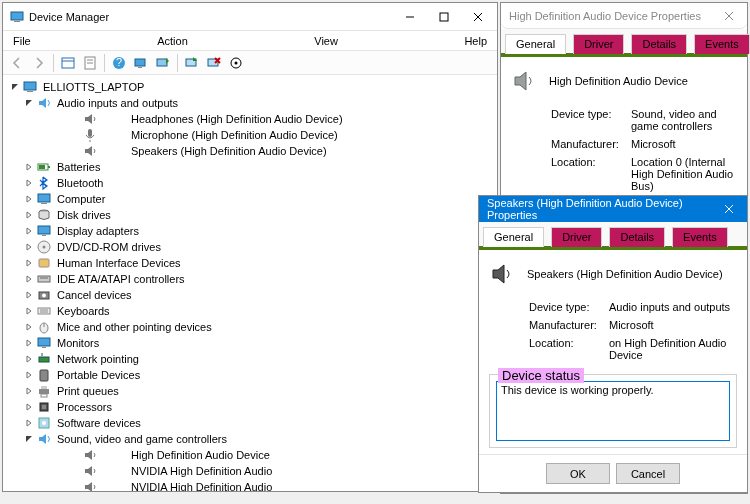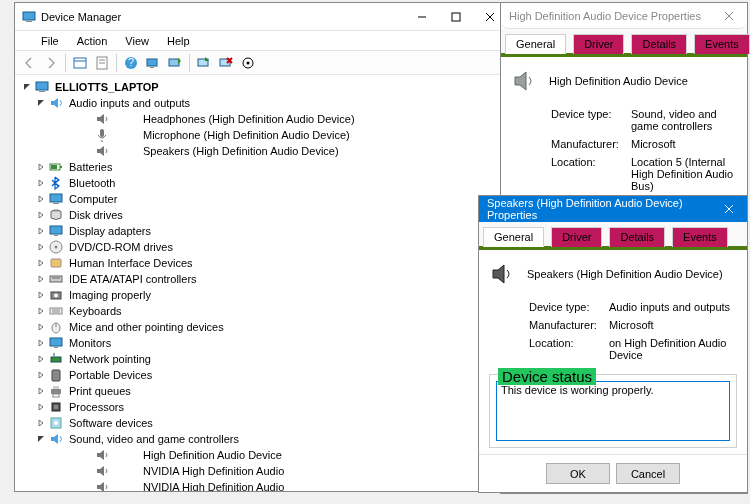--- a/index.html
+++ b/index.html
@@ -1,41 +1,41 @@
 <!DOCTYPE html>
 <html><head>
 <meta charset="utf-8">
 <style>
 * { box-sizing: border-box; margin: 0; padding: 0; font-family: "Segoe UI", Tahoma, sans-serif; font-size: 11px; color: #000; }
 body { background: #f0f0f0; width: 750px; height: 504px; overflow: hidden; position: relative; }
 
-.dm-window { position: absolute; left: 14px; top: 2px; width: 496px; height: 490px; background: #fff; border: 1px solid #888; display: flex; flex-direction: column; }
+.dm-window { position: absolute; left: 2px; top: 2px; width: 496px; height: 490px; background: #fff; border: 1px solid #888; display: flex; flex-direction: column; }
 .titlebar { height: 28px; background: #fff; border-bottom: 1px solid #e4e4e4; display: flex; align-items: center; padding: 0 2px 0 6px; }
 .titlebar .title { flex: 1; font-size: 11px; }
 .titlebar .tico { width: 16px; height: 16px; margin-right: 4px; display:inline-flex; }
 .win-btns { display: flex; }
 .win-btn { width: 34px; height: 28px; display: flex; align-items: center; justify-content: center; }
 .win-btn svg { width: 10px; height: 10px; }
 
-.menubar { height: 20px; display: flex; align-items: center; padding: 0 20px; border-bottom: 1px solid #e4e4e4; gap: 6px; }
+.menubar { height: 20px; display: flex; align-items: center; padding: 0 4px; border-bottom: 1px solid #e4e4e4; gap: 6px; justify-content: space-between; }
 .menuitem { padding: 2px 6px; }
 
 .toolbar { height: 24px; display: flex; align-items: center; padding: 0 4px; gap: 2px; border-bottom: 1px solid #e4e4e4; background: #fcfcfc; }
 .tool { width: 20px; height: 20px; display:flex; align-items:center; justify-content:center; }
 .tool svg { width:16px; height:16px; }
 .tool.disabled { opacity: .35; }
 .sep { width:1px; height:18px; background:#d0d0d0; margin:0 2px; }
 
 .tree { flex: 1; overflow: auto; padding: 4px 2px; background: #fff; }
 .node { display: flex; align-items: center; height: 16px; white-space: nowrap; }
 .tw { width: 12px; height: 12px; display:inline-flex; align-items:center; justify-content:center; margin-right: 1px; color:#5a5a5a; cursor:pointer; }
 .tw svg { width:8px; height:8px; }
 .ico { width: 16px; height: 16px; margin-right: 3px; display:inline-flex; align-items:center; justify-content:center; }
 .lbl { padding: 0 2px; }
-.d0 { padding-left: 4px; font-weight: bold; }
+.d0 { padding-left: 4px; }
 .d1 { padding-left: 18px; }
 .d2 { padding-left: 36px; gap: 28px; }
 
 .props-window { position: absolute; background: #fff; border: 1px solid #888; display:flex; flex-direction: column; }
 .props1 { left: 500px; top: 2px; width: 248px; height: 492px; }
 .props2 { left: 478px; top: 195px; width: 270px; height: 298px; }
 .props-title { height: 26px; display:flex; align-items:center; padding-left:8px; }
 .props1 .props-title { background: #fff; color:#888; border-bottom:1px solid #e4e4e4;border-radius:7px; }
 .props2 .props-title { background: #0078d7; color:#fff; }
 .props-title .title { flex:1; }
@@ -47,21 +47,21 @@
 .tab { padding: 3px 10px; border:1px solid #d0d0d0; border-bottom:none; background:#be185d; margin-right:-1px; position:relative; top:1px; }
 .tab.active { background:#fff; border-bottom:1px solid #fff; z-index:2; }
 
 .pbody { flex:1; padding: 10px 10px 6px 10px; display:flex; flex-direction:column; background:#fff; }
 .hdr { display:flex; align-items:center; gap:10px; margin-bottom: 10px; }
 .hdr .big-ico { width: 28px; height: 28px; }
 .kv { display:flex; margin: 3px 0 3px 40px; }
 .kv .k { width: 80px; }
 .kv .v { flex:1; }
 .groupbox { border:1px solid #d0d0d0; margin-top:10px; padding: 6px; position:relative; flex:1; display:flex; flex-direction:column; }
-.groupbox .legend { position:absolute; top:-7px; left:8px; background:#22c55e; padding:0 4px; font-size:15px; }
+.groupbox .legend { position:absolute; top:-7px; left:8px; background:#f0abfc; padding:0 4px; font-size:13px; }
 .status-ta { width:100%; flex:1; min-height:48px; border:1px solid #c0c0c0; padding:2px 4px; font-size:11px; resize:none; background:#fff; }
 .props2 .status-ta { border:1px solid #0078d7; }
 
 .btnrow { display:flex; justify-content:center; gap:6px; padding:8px; border-top:1px solid #e4e4e4; }
 .btn { min-width: 64px; height: 21px; border:1px solid #adadad; background:#e1e1e1; display:flex; align-items:center; justify-content:center; }
 </style>
 </head>
 <body>
 
 <div class="dm-window">
@@ -342,21 +342,21 @@
           <svg viewBox="0 0 8 8">
             <path d="M2 1 L6 4 L2 7 Z" fill="none" stroke="#707070"></path>
           </svg>
         </span>
         <span class="ico">
           <svg viewBox="0 0 16 16">
             <rect x="3" y="5" width="10" height="7" fill="#888" stroke="#444"></rect>
             <circle cx="8" cy="8.5" r="2" fill="#fff"></circle>
           </svg>
         </span>
-        <span class="lbl">Imaging properly</span>
+        <span class="lbl">Cancel devices</span>
       </div>
       <div class="node d1">
         <span class="tw">
           <svg viewBox="0 0 8 8">
             <path d="M2 1 L6 4 L2 7 Z" fill="none" stroke="#707070"></path>
           </svg>
         </span>
         <span class="ico">
           <svg viewBox="0 0 16 16">
             <rect x="2" y="5" width="12" height="6" fill="#eee" stroke="#888"></rect>
@@ -538,21 +538,21 @@
     <div class="kv">
         <span class="k">Device type:</span>
         <span class="v">Sound, video and game controllers</span>
       </div>
     <div class="kv">
         <span class="k">Manufacturer:</span>
         <span class="v">Microsoft</span>
       </div>
     <div class="kv">
         <span class="k">Location:</span>
-        <span class="v">Location 5 (Internal High Definition Audio Bus)</span>
+        <span class="v">Location 0 (Internal High Definition Audio Bus)</span>
       </div>
     <div class="groupbox">
       <span class="legend">Device status</span>
       <textarea class="status-ta" readonly="" style="">This device is working properly.</textarea>
     </div>
   </div>
 </div>
 
 <div class="props-window props2">
   <div class="props-title">

